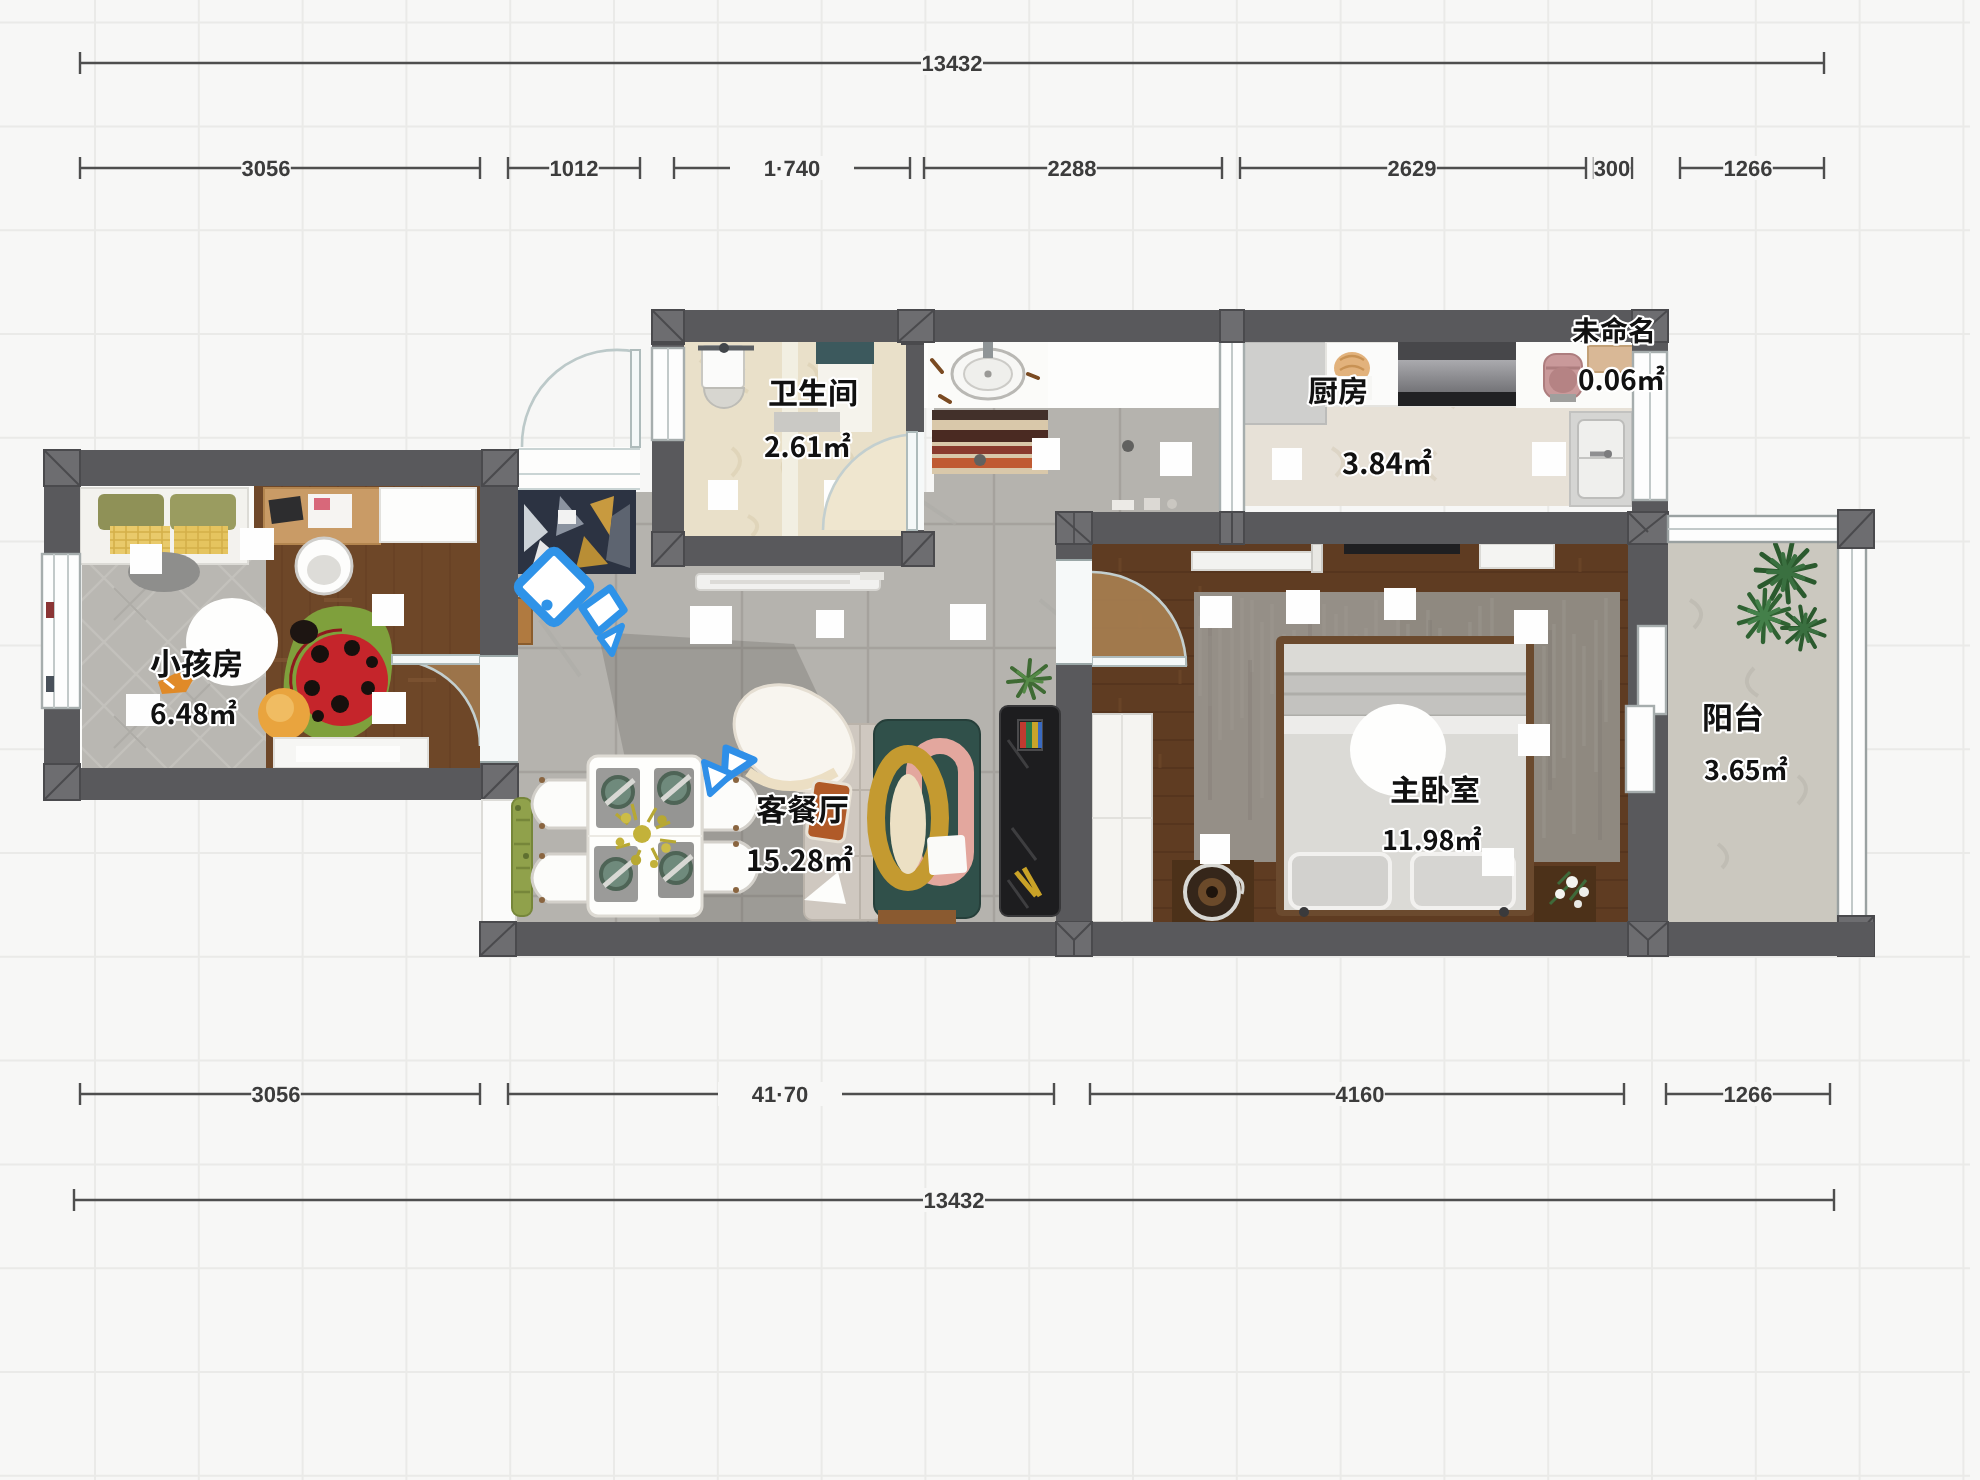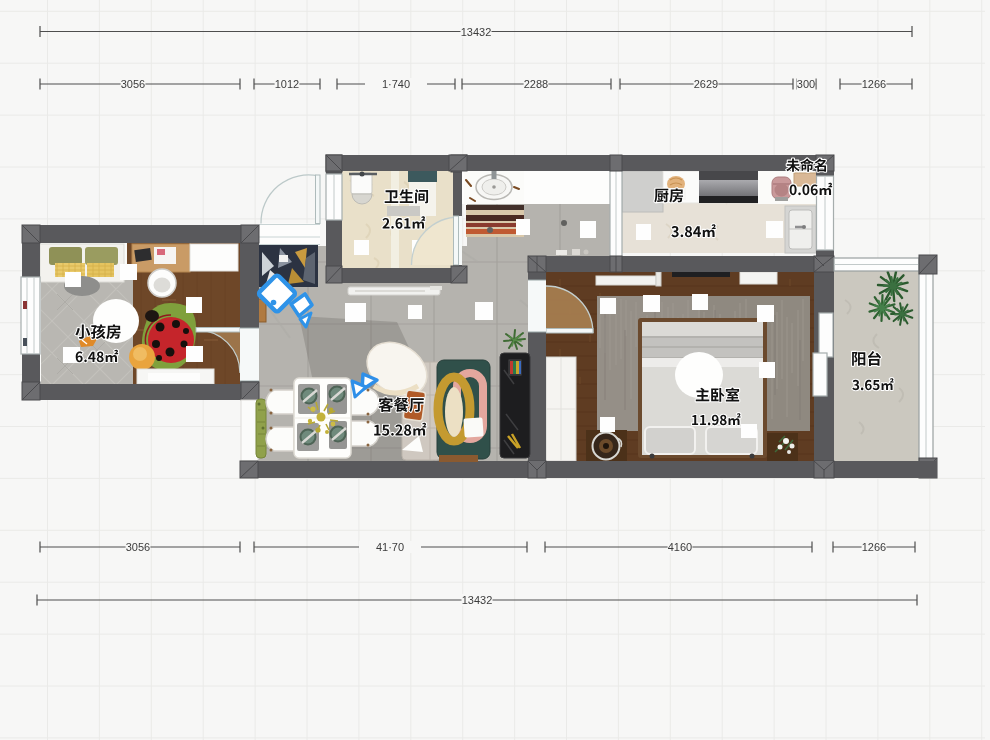--- a/index.html
+++ b/index.html
@@ -1,14 +1,14 @@
 <!DOCTYPE html>
 <html><head><meta charset="utf-8"><style>
 html,body{margin:0;padding:0;background:#f7f7f6;font-family:"Liberation Sans",sans-serif;}
-#plan{width:985px;height:740px;overflow:hidden;}
+#plan{width:985px;height:740px;overflow:hidden;font-weight:bold;}
 </style></head><body>
 
 <div id="plan"><svg width="990" height="740" viewBox="0 0 990 740">
 <rect width="990" height="740" fill="#f7f7f6"></rect>
       <path d="M47.5 0V740M99.4 0V740M151.3 0V740M203.2 0V740M255.1 0V740M307.0 0V740M358.9 0V740M410.8 0V740M462.7 0V740M514.6 0V740M566.5 0V740M618.4 0V740M670.3 0V740M722.2 0V740M774.1 0V740M826.0 0V740M877.9 0V740M929.8 0V740M981.7 0V740M0 11.3H990M0 63.2H990M0 115.1H990M0 167.0H990M0 218.9H990M0 270.8H990M0 322.7H990M0 374.6H990M0 426.5H990M0 478.4H990M0 530.3H990M0 582.2H990M0 634.1H990M0 686.0H990M0 737.9H990" stroke="#eaeae8" stroke-width="1" fill="none"></path>
 <path d="M40.0 31.5H912.0 M40.0 26.0V37.0 M912.0 26.0V37.0" stroke="#4e4e4e" stroke-width="1.2" fill="none"></path>
       <rect x="460.5" y="25.5" width="31.0" height="12" fill="#f7f7f6"></rect>
       <text x="476.0" y="35.5" font-family="Liberation Sans, sans-serif" font-size="11" fill="#3c3c3c" text-anchor="middle">13432</text>
 <path d="M40.0 84.0H240.0 M40.0 78.5V89.5 M240.0 78.5V89.5" stroke="#4e4e4e" stroke-width="1.2" fill="none"></path>
       <rect x="120.6" y="78.0" width="24.8" height="12" fill="#f7f7f6"></rect>

